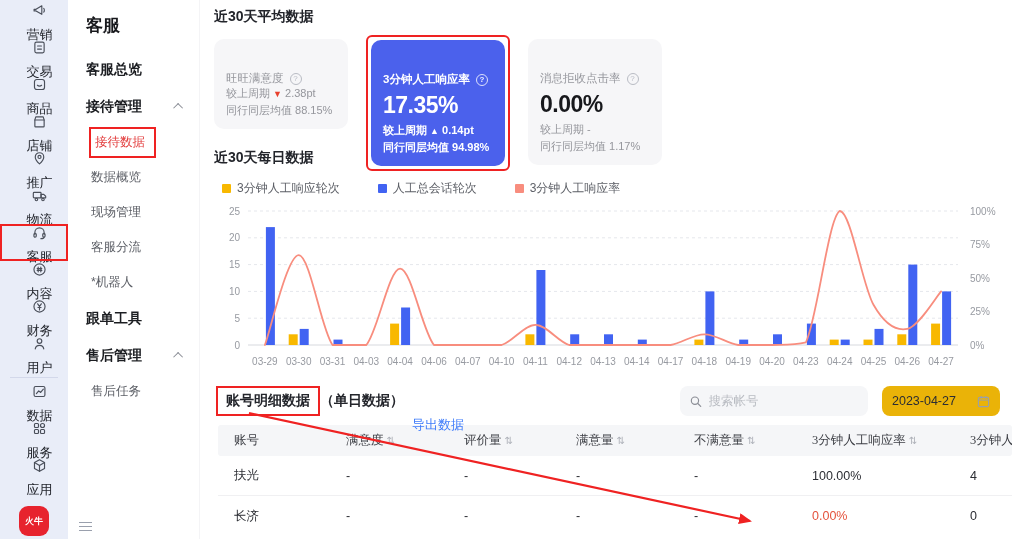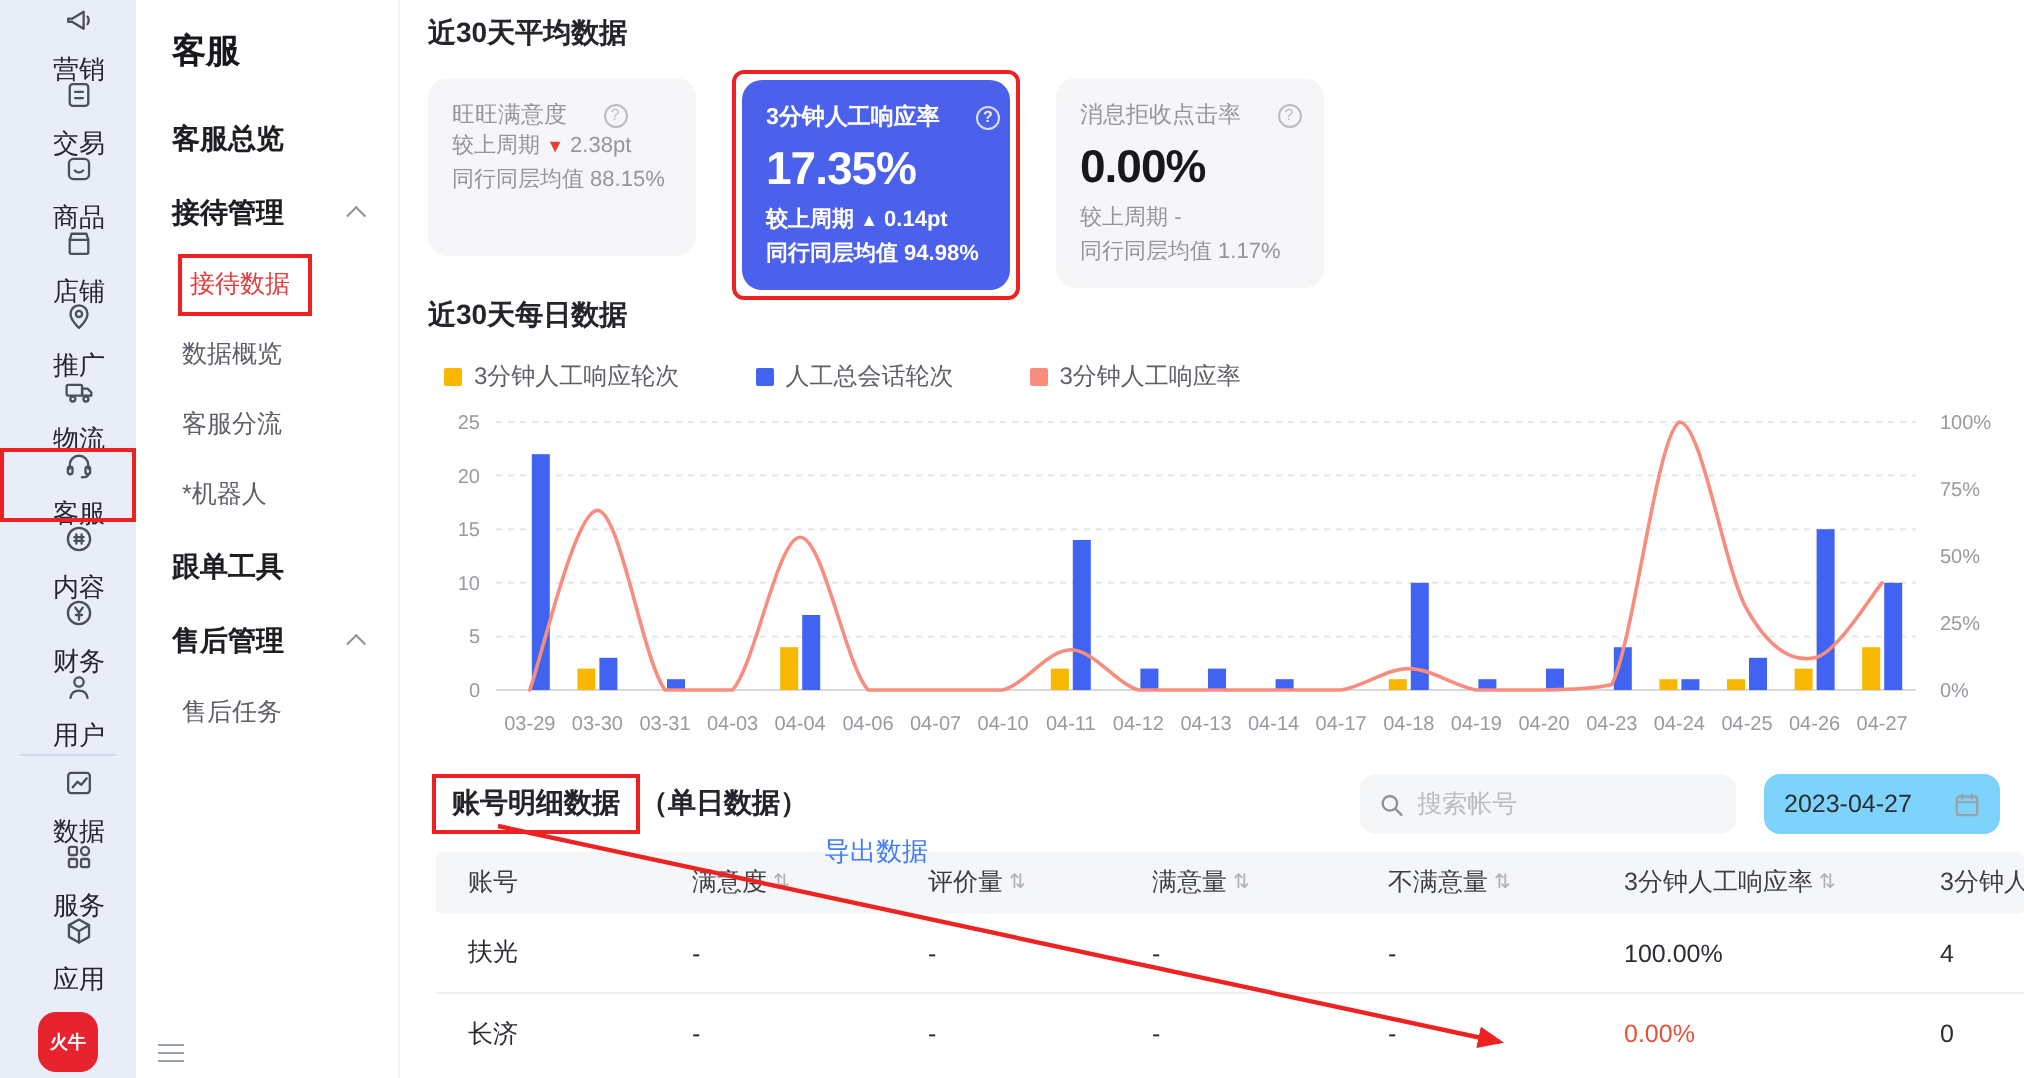--- a/index.html
+++ b/index.html
@@ -37,21 +37,21 @@
   .nav-sub.active .sub-label{outline:2px solid var(--annot);outline-offset:0;padding:5px 9px 5px 4px;}
   .caret{width:7px;height:7px;border-left:1.5px solid #8b8e96;border-top:1.5px solid #8b8e96;transform:rotate(45deg) translateY(2px);}
   .hamburger{position:absolute;left:8px;bottom:5px;display:flex;flex-direction:column;gap:2.5px;cursor:pointer;padding:3px;}
   .hamburger i{display:block;width:13px;height:1.5px;background:#9aa0ad;}
   
   .main{flex:1;padding:8px 0 0 14px;position:relative;overflow:hidden;}
   .sec-title{font-size:14px;font-weight:600;color:#23252b;}
   
   .cards{display:flex;align-items:flex-start;gap:18px;margin-top:9px;height:106px;}
   .card{width:134px;min-height:89px;background:#f6f6f8;border-radius:10px;padding:11px 12px;cursor:pointer;margin-top:4px;}
-  .card-title-row{display:flex;align-items:center;gap:18px;font-size:11.5px;color:var(--gray-text);white-space:nowrap;}
+  .card-title-row{display:flex;align-items:center;gap:6px;font-size:11.5px;color:var(--gray-text);white-space:nowrap;margin-top:21px;}
   .q-icon{width:12px;height:12px;border:1px solid #b9bcc4;border-radius:50%;font-size:8px;display:inline-flex;align-items:center;justify-content:center;color:#b9bcc4;flex:0 0 12px;cursor:pointer;}
   .card-value{font-size:23px;font-weight:700;color:#17181c;margin:5px 0 4px;letter-spacing:-.5px;}
   .card-trend,.card-peer{font-size:11px;color:var(--gray-text);white-space:nowrap;}
   .card-trend{margin-bottom:2px;}
   .tri-down{color:#e8402d;font-size:9px;}
   .tri-up{font-size:9px;}
   .card.selected{background:var(--blue);margin-top:0;}
   .card.selected .card-title-row,.card.selected .card-trend,.card.selected .card-peer{color:#fff;font-weight:600;}
   .card.selected .card-value{color:#fff;}
   .card.selected .q-icon{border-color:rgba(255,255,255,.8);color:rgba(255,255,255,.9);}
@@ -64,24 +64,24 @@
   .chart-wrap{margin-top:2px;}
   .tick{fill:#979aa1;font-size:10px;font-family:"Liberation Sans",sans-serif;}
   
   .tbl-head-row{display:flex;align-items:center;margin:8px 12px 0 4px;height:36px;}
   .tbl-title{font-size:14px;font-weight:600;color:#23252b;outline:2px solid var(--annot);padding:4px 8px;}
   .tbl-sub{font-size:14px;font-weight:600;color:#23252b;margin-left:2px;}
   .export-link{font-size:13px;color:var(--link);margin-left:8px;text-decoration:none;cursor:pointer;margin-top:47px;}
   .search-box{margin-left:auto;width:188px;height:30px;background:#f5f6f8;border-radius:8px;display:flex;align-items:center;padding:0 10px;gap:7px;}
   .search-box input{border:none;outline:none;background:transparent;font-size:12.5px;width:100%;color:#2b2d33;font-family:inherit;}
   .search-box input::placeholder{color:#b9bcc2;}
-  .date-box{margin-left:14px;width:118px;height:30px;background:#7dd3fc;border-radius:8px;display:flex;align-items:center;justify-content:space-between;padding:0 10px;font-size:12.5px;color:#2b2d33;cursor:pointer;}
+  .date-box{margin-left:14px;width:118px;height:30px;background:#eab308;border-radius:8px;display:flex;align-items:center;justify-content:space-between;padding:0 10px;font-size:12.5px;color:#2b2d33;cursor:pointer;}
   .table{margin:6px 0 0 4px;}
   .t-grid{display:grid;grid-template-columns:112px 118px 112px 118px 118px 158px 1fr;}
-  .t-head{background:#f5f6f8;border-radius:3px;height:31px;}
+  .t-head{background:#f5f6f8;border-radius:3px;height:31px;font-family:Liberation Serif, serif;}
   .t-head .t-cell{font-size:12.5px;color:#3c3e44;display:flex;align-items:center;gap:3px;}
   .t-cell{padding-left:16px;display:flex;align-items:center;font-size:12.5px;color:#2b2d33;overflow:hidden;white-space:nowrap;}
   .sort-icon{color:#adb0b8;font-size:10px;cursor:pointer;}
   .t-row{height:40px;border-bottom:1px solid #f0f0f2;}
   .t-row:last-child{border-bottom:none;}
   .cell-red{color:#e4523c;}
   
   .annot-overlay{position:absolute;inset:0;width:1012px;height:539px;pointer-events:none;z-index:40;}
 </style>
 </head>
@@ -236,20 +236,23 @@
       </div>
       <div class="nav-item nav-group">
         <span>接待管理</span>
         <span class="caret"></span>
       </div>
       <div class="nav-item nav-sub active">
         <span class="sub-label">接待数据</span>
       </div>
       <div class="nav-item nav-sub">
         <span class="sub-label">数据概览</span>
+      </div>
+      <div class="nav-item nav-sub">
+        <span class="sub-label">现场管理</span>
       </div>
       <div class="nav-item nav-sub">
         <span class="sub-label">客服分流</span>
       </div>
       <div class="nav-item nav-sub">
         <span class="sub-label">*机器人</span>
       </div>
       <div class="nav-item nav-group">
         <span>跟单工具</span>
       </div>

